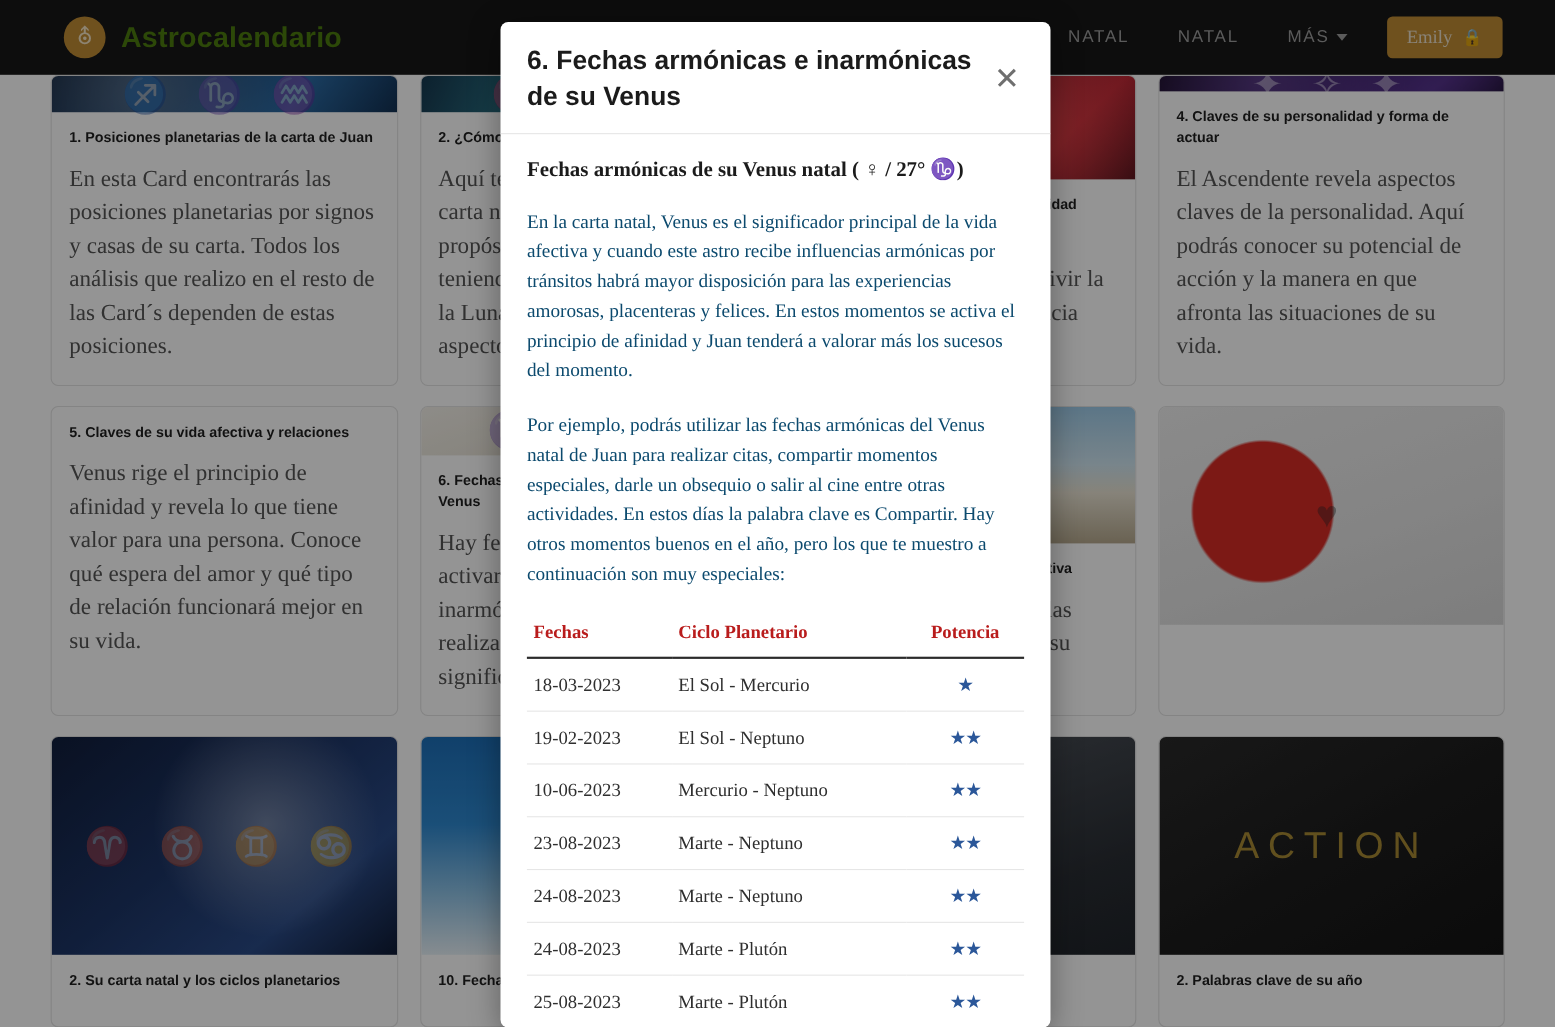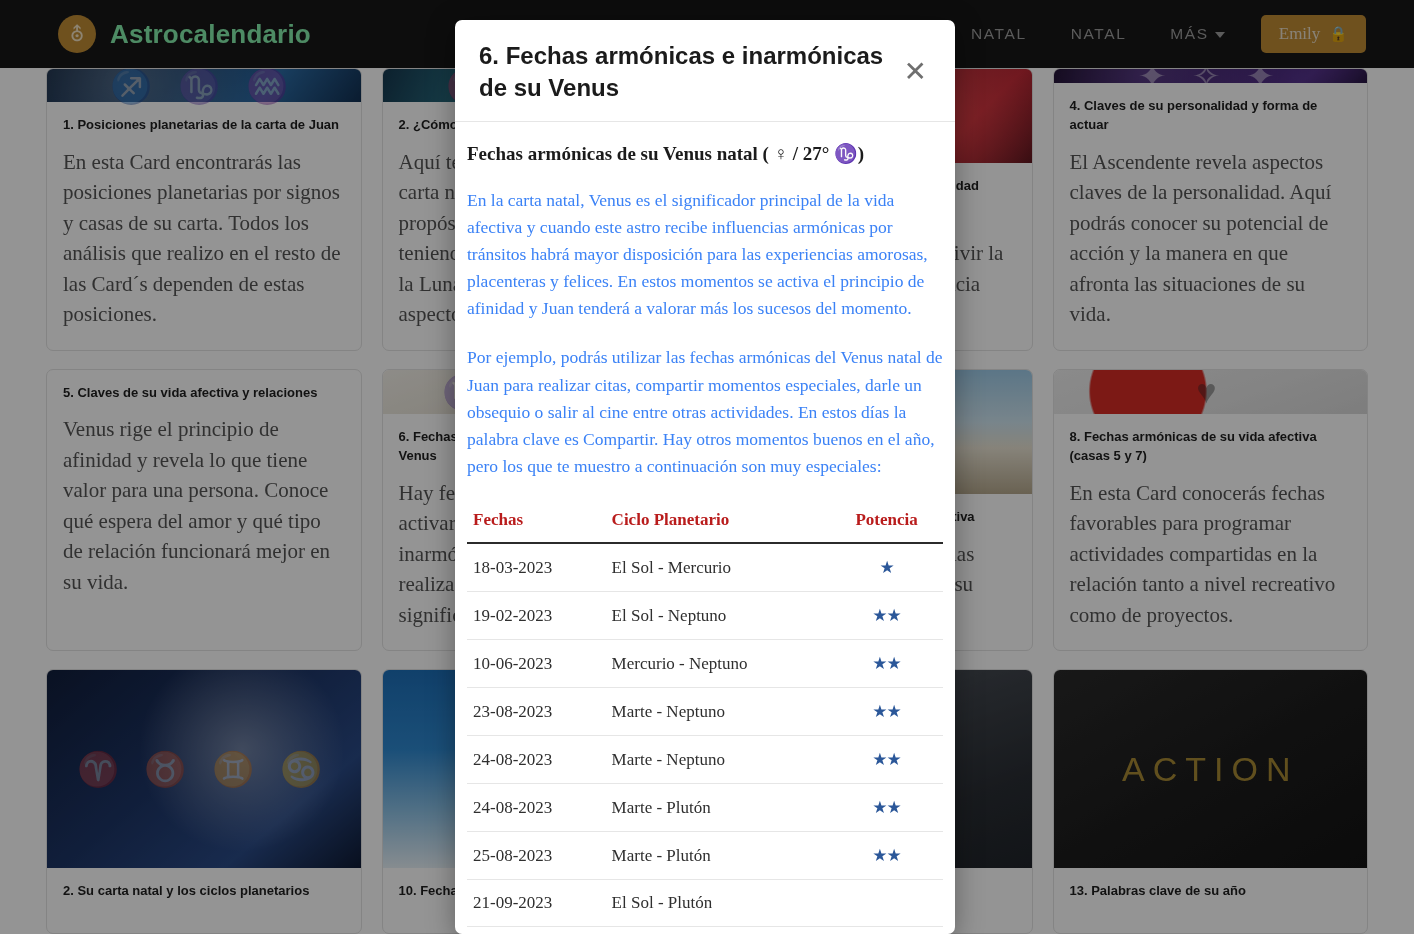--- a/index.html
+++ b/index.html
@@ -33,21 +33,21 @@
     z-index: 10;
   }
   .brand { display: flex; align-items: center; gap: 14px; }
   .brand-badge {
     width: 38px; height: 38px; border-radius: 50%;
     background: #c08c35;
     display: flex; align-items: center; justify-content: center;
     color: #f3e3c4; font-size: 20px; line-height: 1;
   }
   .brand-name {
-    color: #86efac;
+    color: #4d7c0f;
     font-size: 26px;
     font-weight: 700;
     font-family: "Liberation Sans Narrow", "Liberation Sans", sans-serif;
     letter-spacing: .2px;
   }
   .nav-links {
     margin-left: auto;
     display: flex; align-items: center; gap: 0px;
   }
   .nav-link {
@@ -176,33 +176,33 @@
     font-size: 24px; font-weight: 700; color: #1b1b1b;
     line-height: 1.35; margin: 0; flex: 1;
   }
   .modal-close {
     background: none; border: none; cursor: pointer;
     color: #6f6f6f; font-size: 28px; line-height: 1;
     padding: 2px 4px; align-self: center;
     font-family: "Liberation Sans", sans-serif;
   }
   .modal-body {
-    padding: 20px 12px 26px;
+    padding: 20px 24px 26px;
     overflow: hidden;
     flex: 1;
   }
   .modal-subtitle {
     font-family: "Liberation Serif", serif;
     font-size: 19px; font-weight: 700; color: #1b1b1b;
     margin: 0 0 22px;
   }
   .sign-green { color: #1a8a1a; font-weight: 700; }
   .modal-p {
     font-family: "Liberation Serif", serif;
-    font-size: 17.5px; color: #3b82f6;
+    font-size: 17.5px; color: #0c4a6e;
     line-height: 1.55; margin: 0 0 22px;
   }
 
   
   table.dates {
     width: 100%;
     border-collapse: collapse;
     font-family: "Liberation Serif", serif;
   }
   table.dates th {
@@ -302,24 +302,20 @@
         </div>
         <div class="card-body">
           <div class="card-title">7. Fechas que fomenta su vida afectiva</div>
           <div class="card-text">Conoce los momentos en las casas 5 y 7 que favorecen su relación.</div>
         </div>
       </div>
       <div class="card">
         <div class="card-img art8">
           <div class="art-glyphs dark">♥</div>
         </div>
-        <div class="card-body">
-          <div class="card-title">8. Fechas armónicas de su vida afectiva (casas 5 y 7)</div>
-          <div class="card-text">En esta Card conocerás fechas favorables para programar actividades compartidas en la relación tanto a nivel recreativo como de proyectos.</div>
-        </div>
       </div>
       <div class="card">
         <div class="card-img art9">
           <div class="art-glyphs">♈ ♉ ♊ ♋</div>
         </div>
         <div class="card-body">
           <div class="card-title">2. Su carta natal y los ciclos planetarios</div>
           <div class="card-text"></div>
         </div>
       </div>
@@ -339,21 +335,21 @@
         <div class="card-body">
           <div class="card-title">11. Momentos de tensión en el año</div>
           <div class="card-text"></div>
         </div>
       </div>
       <div class="card">
         <div class="card-img art12">
           <div class="art-glyphs warm">ACTION</div>
         </div>
         <div class="card-body">
-          <div class="card-title">13. Palabras clave de su año</div>
+          <div class="card-title">2. Palabras clave de su año</div>
           <div class="card-text"></div>
         </div>
       </div>
     </div>
 
 </div>
 
 <div class="dim-overlay"></div>
 
 <div class="modal">

